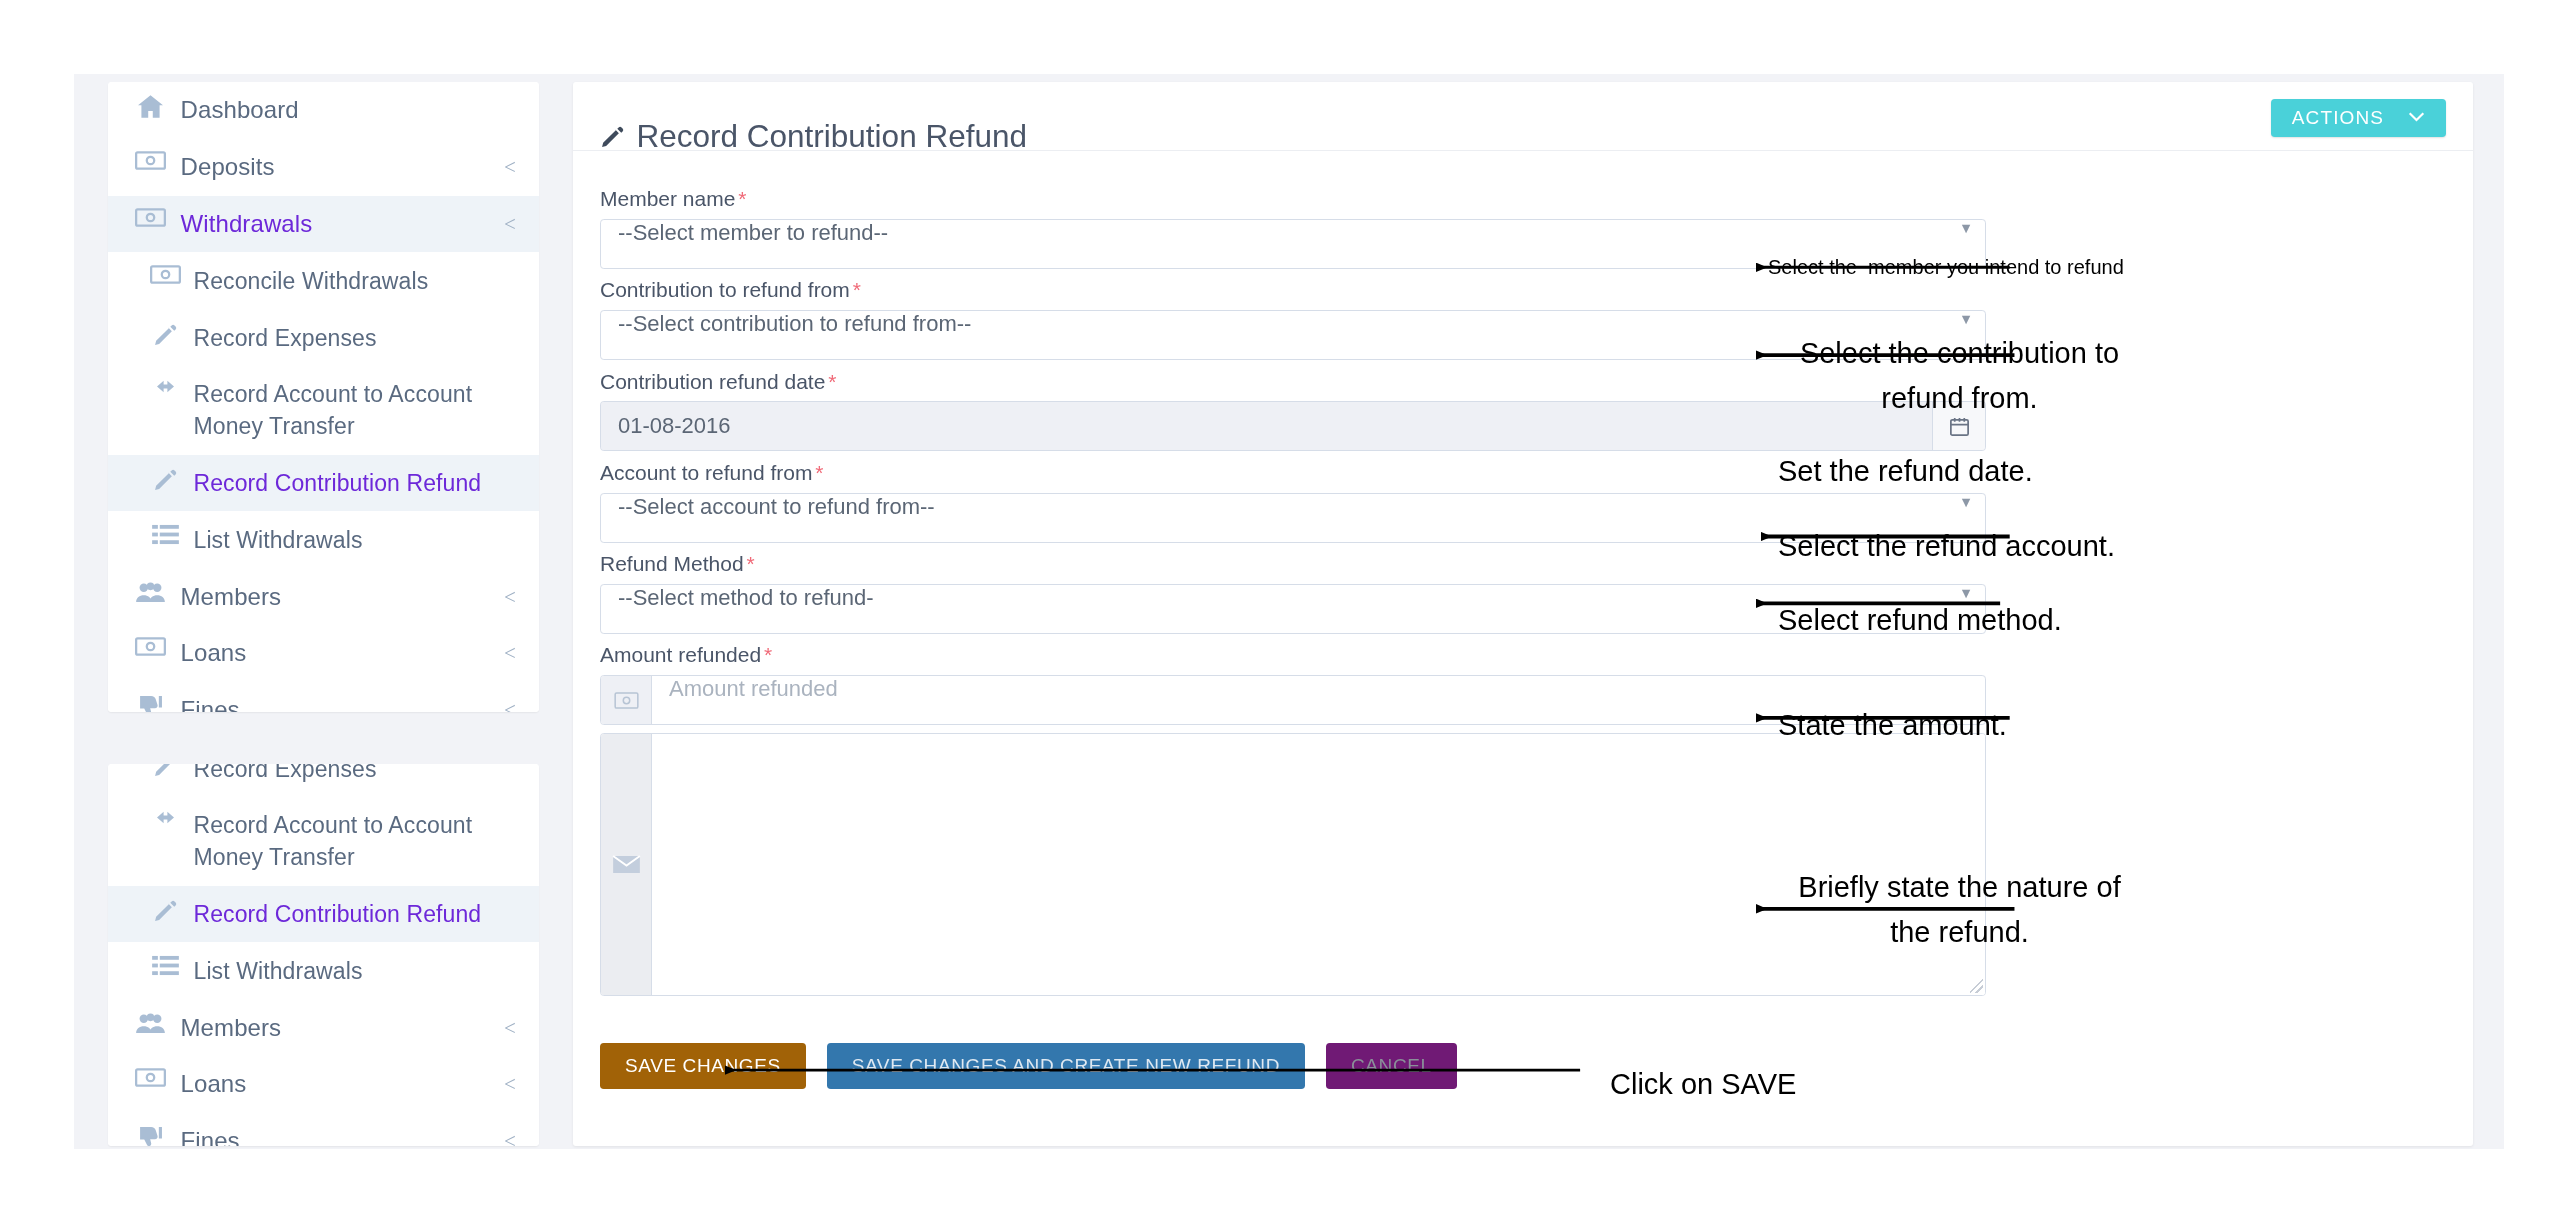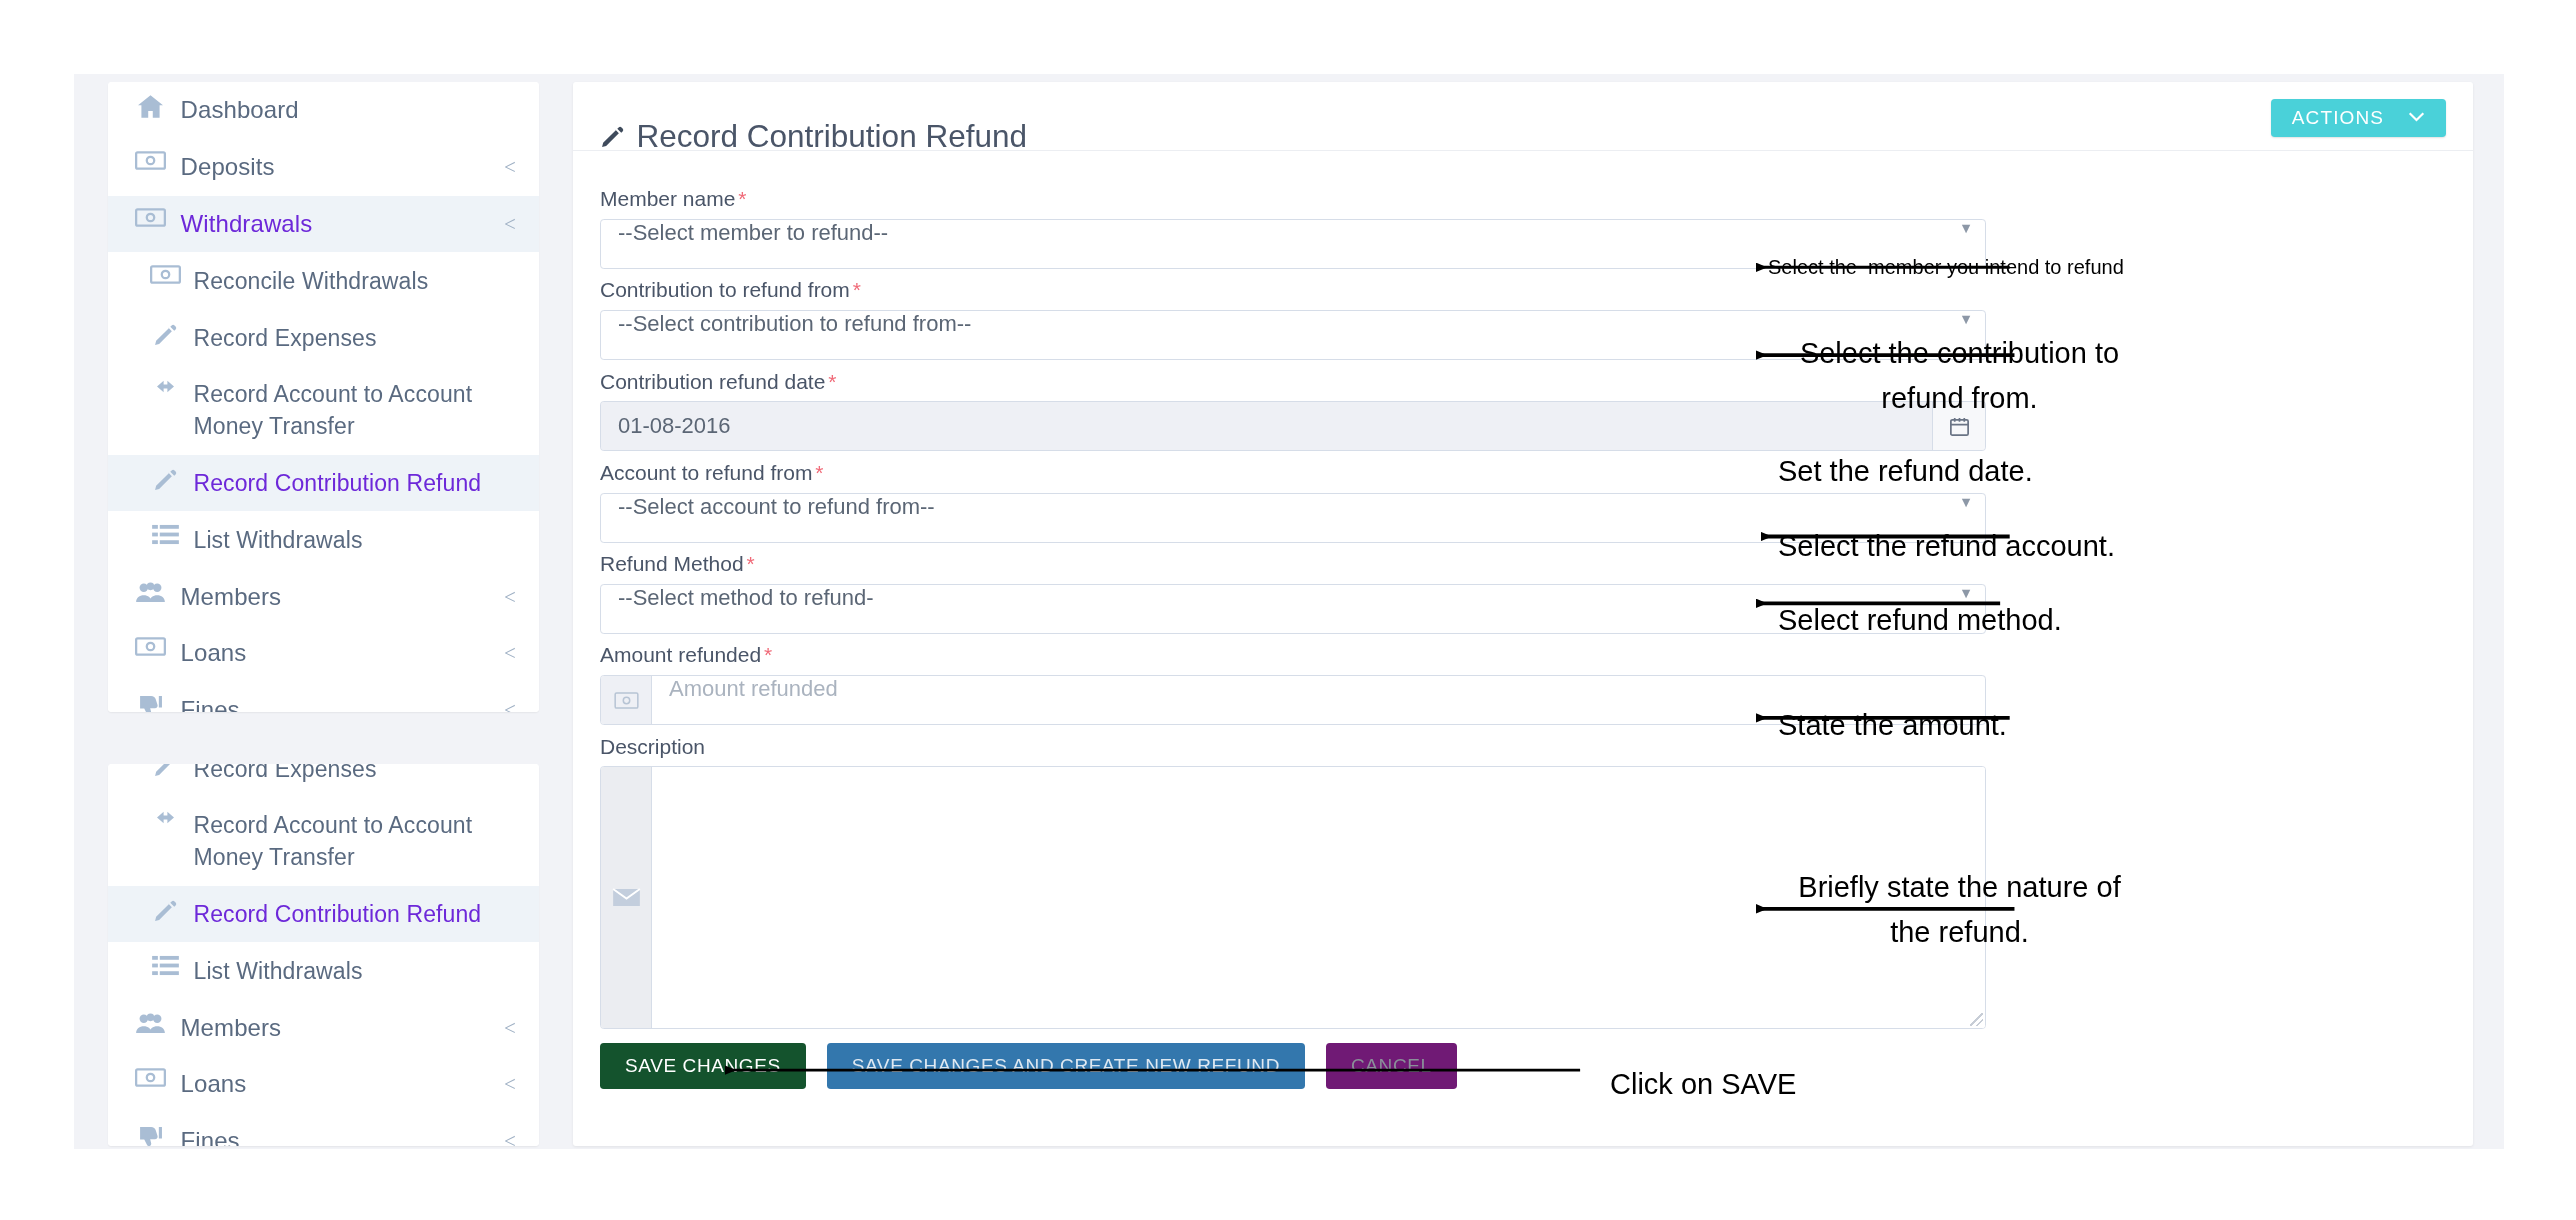--- a/index.html
+++ b/index.html
@@ -234,21 +234,21 @@
     border:none;border-radius:3.8px;
     height:46px;
     font-size:19px;
     letter-spacing:0.6px;
     font-family:"Liberation Sans", sans-serif;
     display:flex;align-items:center;justify-content:center;
     cursor:pointer;
     padding:0 25px;
     white-space:nowrap;
   }
-  #save-changes-button{background:#14532d;color:#fff;}
+  #save-changes-button{background:#a16207;color:#fff;}
   #save-create-button{background:#3377ad;color:#dfe9f2;}
   #cancel-button{background:#701a75;color:#8a9099;}
 
   
   #annotations{position:absolute;left:0;top:0;width:2576px;height:1220px;pointer-events:none;}
   .anno-text{
     position:absolute;
     color:#000000;
     font-family:"Liberation Sans", sans-serif;
     white-space:pre-wrap;
@@ -544,23 +544,20 @@
           <svg width="25" height="17" viewBox="0 0 26 18" fill="none" stroke="#b7c4d4" stroke-width="1.6">
             <rect x="1" y="1" width="24" height="16" rx="1.5"></rect>
             <circle cx="13" cy="9" r="3.4"></circle>
           </svg>
         </span>
         <span class="ph">Amount refunded</span>
       </div>
     </div>
 
     <div class="field">
-      <label class="f-label">
-        <span>Description</span><span class="req"></span>
-      </label>
       <div class="ta-wrap">
         <span class="pre">
           <svg width="29" height="21" viewBox="0 0 30 22" fill="#c3cedd">
             <path d="M1 2h28v18H1z"></path>
             <path d="M1 2l14 10L29 2" fill="none" stroke="#ffffff" stroke-width="2"></path>
           </svg>
         </span>
         <div class="ta-body">
           <span></span>
           <span class="resize"></span>

